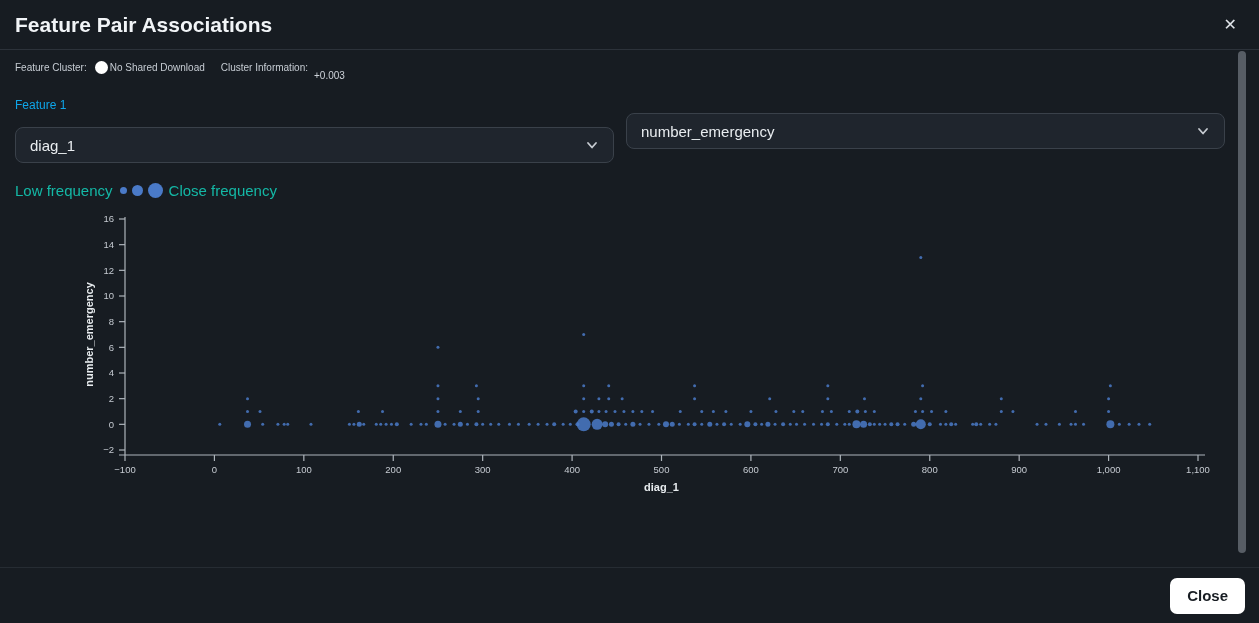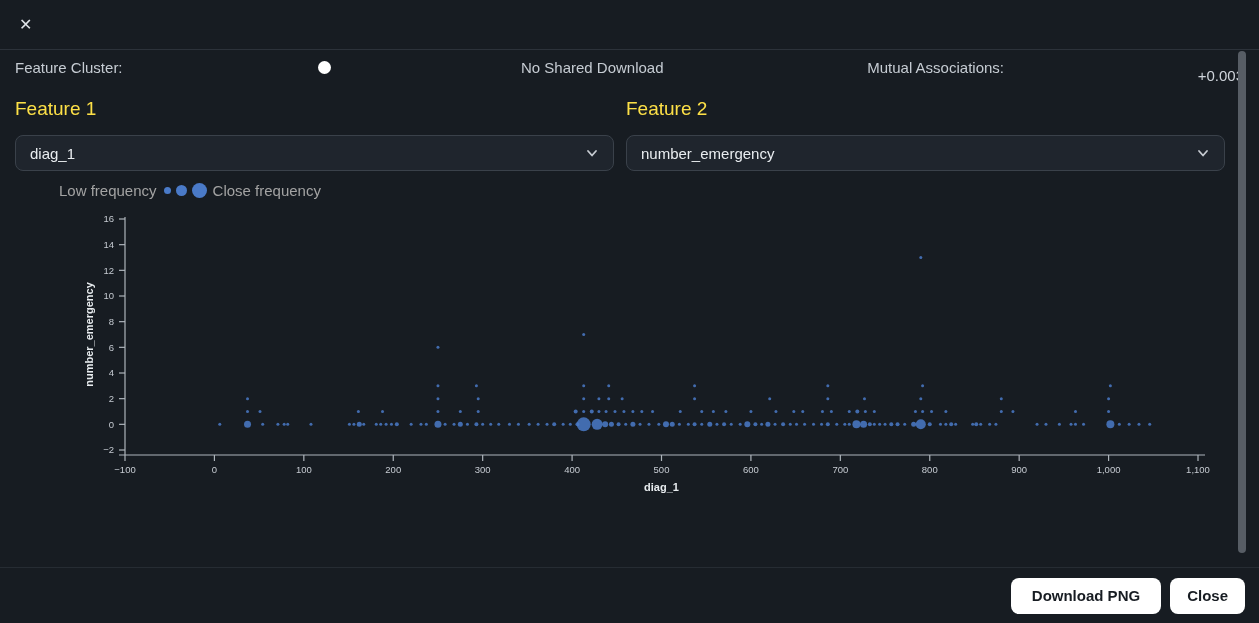--- a/index.html
+++ b/index.html
@@ -17,44 +17,44 @@
   }
   .modal-title { font-size:21px; font-weight:700; color:#f1f4f7; }
   .close-btn {
     background:none; border:none; color:#dfe3e8; font-size:16px;
     cursor:pointer; line-height:1; padding:4px; font-family:inherit;
   }
   
   .meta-row {
     position:absolute; top:52px; left:0; right:0; height:30px;
     display:flex; align-items:center; padding:0 15px;
-    font-size:15px; color:#c6ccd3;justify-content:space-between;
+    font-size:10px; color:#c6ccd3;
   }
   .cluster-dot {
     display:inline-block; width:13px; height:13px; border-radius:50%;
     background:#ffffff; margin:0 2px 0 8px; flex:0 0 auto;
   }
   .meta-row .mi-label { margin-left:16px; }
   .meta-row .mi-value { margin-left:6px; color:#ced3da;margin-top:16px; }
   
   .feature-col { position:absolute; top:98px; }
   .feature-col.col1 { left:15px;  width:599px; }
   .feature-col.col2 { left:626px; width:599px; }
-  .feature-label { font-size:19px; color:#fde047; display:block; }
+  .feature-label { font-size:12px; color:#0ea5e9; display:block; }
   .select-box {
     margin-top:15px; height:36px; width:100%;
     display:flex; align-items:center; justify-content:space-between;
     padding:0 14px; background:#1f252d; border:1px solid #3a414a;
     border-radius:8px; font-size:15px; color:#e9edf0; cursor:pointer;
   }
   .chevron { display:flex; align-items:center; }
   
   .legend-row {
     position:absolute; top:179px; left:15px; height:22px;
-    display:flex; align-items:center; font-size:15px; color:#a3a3a3;margin-left:44px;
+    display:flex; align-items:center; font-size:15px; color:#14b8a6;
   }
   .legend-dot { display:inline-block; border-radius:50%; background:#4a7ac8; }
   .legend-dot.s { width:7px;  height:7px;  margin-left:7px; }
   .legend-dot.m { width:11px; height:11px; margin-left:5px; }
   .legend-dot.l { width:15px; height:15px; margin-left:5px; margin-right:6px; }
   
   .chart-wrap { position:absolute; top:205px; left:0; width:1240px; height:300px; }
   
   .scrollbar-thumb {
     position:absolute; top:51px; right:13px; width:8px; height:502px;
@@ -65,53 +65,53 @@
     position:absolute; bottom:0; left:0; right:0; height:56px;
     display:flex; align-items:center; justify-content:flex-end; gap:9px;
     padding-right:14px; border-top:1px solid #262c33; background:#171c22;
   }
   .footer-btn {
     height:36px; border:none; border-radius:8px; background:#ffffff;
     color:#171c22; font-weight:700; font-size:15px; cursor:pointer;
     font-family:inherit;
   }
   .footer-btn.download { padding:0 21px; }
-  .footer-btn.close    { padding:0 17px; }
+  .footer-btn.close    { padding:0 17px;border-radius:7px; }
 </style>
 </head>
 <body>
 
 <div class="modal">
 
   <div class="modal-header">
+    <div class="modal-title">Feature Pair Associations</div>
     <button class="close-btn">✕</button>
   </div>
 
   <div class="meta-row">
     <span>Feature Cluster:</span>
     <span class="cluster-dot" style="background: rgb(255, 255, 255);"></span>
     <span>No Shared Download</span>
-    <span class="mi-label">Mutual Associations:</span>
+    <span class="mi-label">Cluster Information:</span>
     <span class="mi-value">+0.003</span>
   </div>
 
   <div class="feature-col col1">
     <span class="feature-label">Feature 1</span>
     <div class="select-box" role="combobox">
       <span>diag_1</span>
       <span class="chevron">
         <svg width="14" height="14" viewBox="0 0 14 14">
             <path d="M3 5 L7 9.5 L11 5" fill="none" stroke="#c6cbd1" stroke-width="1.8" stroke-linecap="round" stroke-linejoin="round"></path>
           </svg>
       </span>
     </div>
   </div>
 
   <div class="feature-col col2">
-    <span class="feature-label">Feature 2</span>
     <div class="select-box" role="combobox">
       <span>number_emergency</span>
       <span class="chevron">
         <svg width="14" height="14" viewBox="0 0 14 14">
             <path d="M3 5 L7 9.5 L11 5" fill="none" stroke="#c6cbd1" stroke-width="1.8" stroke-linecap="round" stroke-linejoin="round"></path>
           </svg>
       </span>
     </div>
   </div>
 
@@ -343,17 +343,16 @@
         <circle cx="1110.3716666666667" cy="180.83333333333334" r="1.5" fill="#4a7ac8" fill-opacity="0.85"></circle>
         <circle cx="437.9583333333333" cy="142.33333333333334" r="1.5" fill="#4a7ac8" fill-opacity="0.85"></circle>
         <circle cx="583.7075" cy="129.5" r="1.5" fill="#4a7ac8" fill-opacity="0.85"></circle>
         <circle cx="920.8083333333333" cy="52.5" r="1.5" fill="#4a7ac8" fill-opacity="0.85"></circle>
       </svg>
   </div>
 
   <div class="scrollbar-thumb"></div>
 
   <div class="modal-footer">
-    <button class="footer-btn download">Download PNG</button>
     <button class="footer-btn close">Close</button>
   </div>
 
 </div>
 
 </body></html>

